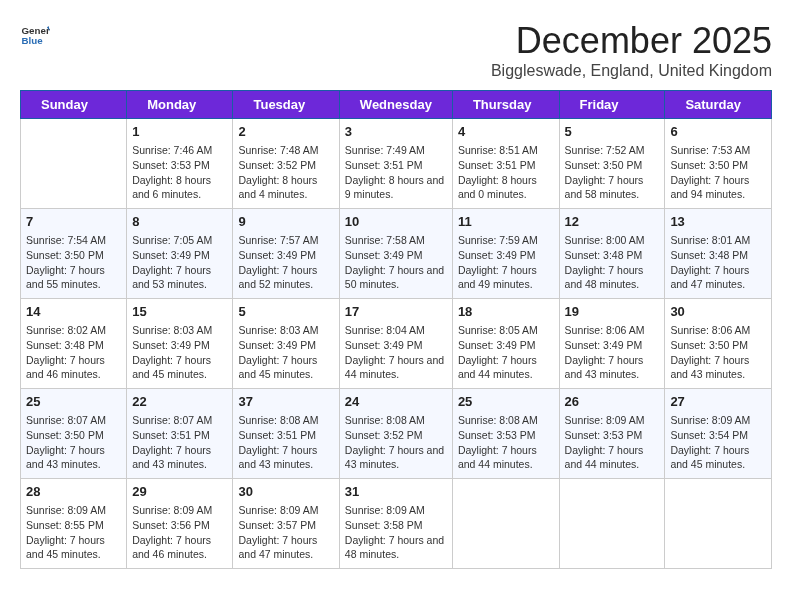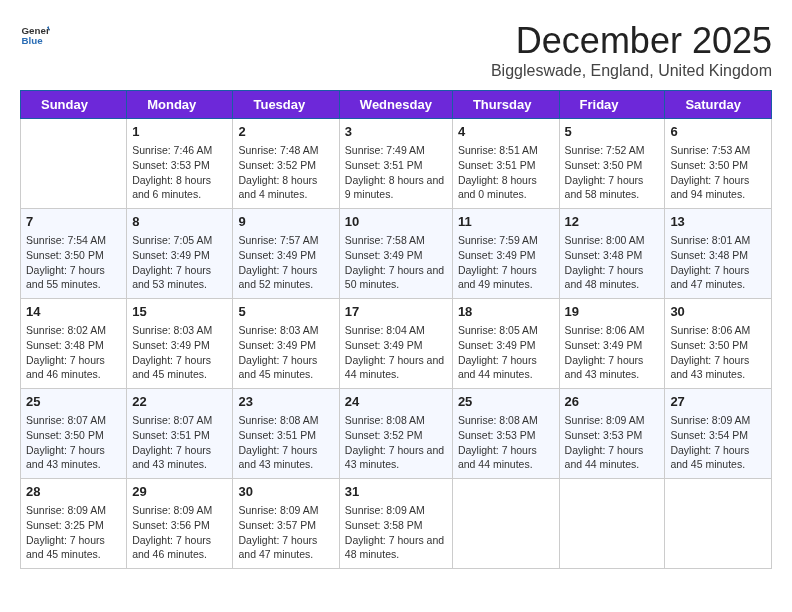--- a/index.html
+++ b/index.html
@@ -243,21 +243,21 @@
           <div>Sunset: 3:50 PM</div>
           <div>Daylight: 7 hours and 43 minutes.</div>
         </td>
         <td>
           <span class="day-number">22</span>
           <div>Sunrise: 8:07 AM</div>
           <div>Sunset: 3:51 PM</div>
           <div>Daylight: 7 hours and 43 minutes.</div>
         </td>
         <td>
-          <span class="day-number">23</span>
+          <span class="day-number">37</span>
           <div>Sunrise: 8:08 AM</div>
           <div>Sunset: 3:51 PM</div>
           <div>Daylight: 7 hours and 43 minutes.</div>
         </td>
         <td>
           <span class="day-number">24</span>
           <div>Sunrise: 8:08 AM</div>
           <div>Sunset: 3:52 PM</div>
           <div>Daylight: 7 hours and 43 minutes.</div>
         </td>
@@ -277,21 +277,21 @@
           <span class="day-number">27</span>
           <div>Sunrise: 8:09 AM</div>
           <div>Sunset: 3:54 PM</div>
           <div>Daylight: 7 hours and 45 minutes.</div>
         </td>
       </tr>
       <tr class="row-norm">
         <td>
           <span class="day-number">28</span>
           <div>Sunrise: 8:09 AM</div>
-          <div>Sunset: 3:25 PM</div>
+          <div>Sunset: 8:55 PM</div>
           <div>Daylight: 7 hours and 45 minutes.</div>
         </td>
         <td>
           <span class="day-number">29</span>
           <div>Sunrise: 8:09 AM</div>
           <div>Sunset: 3:56 PM</div>
           <div>Daylight: 7 hours and 46 minutes.</div>
         </td>
         <td>
           <span class="day-number">30</span>

